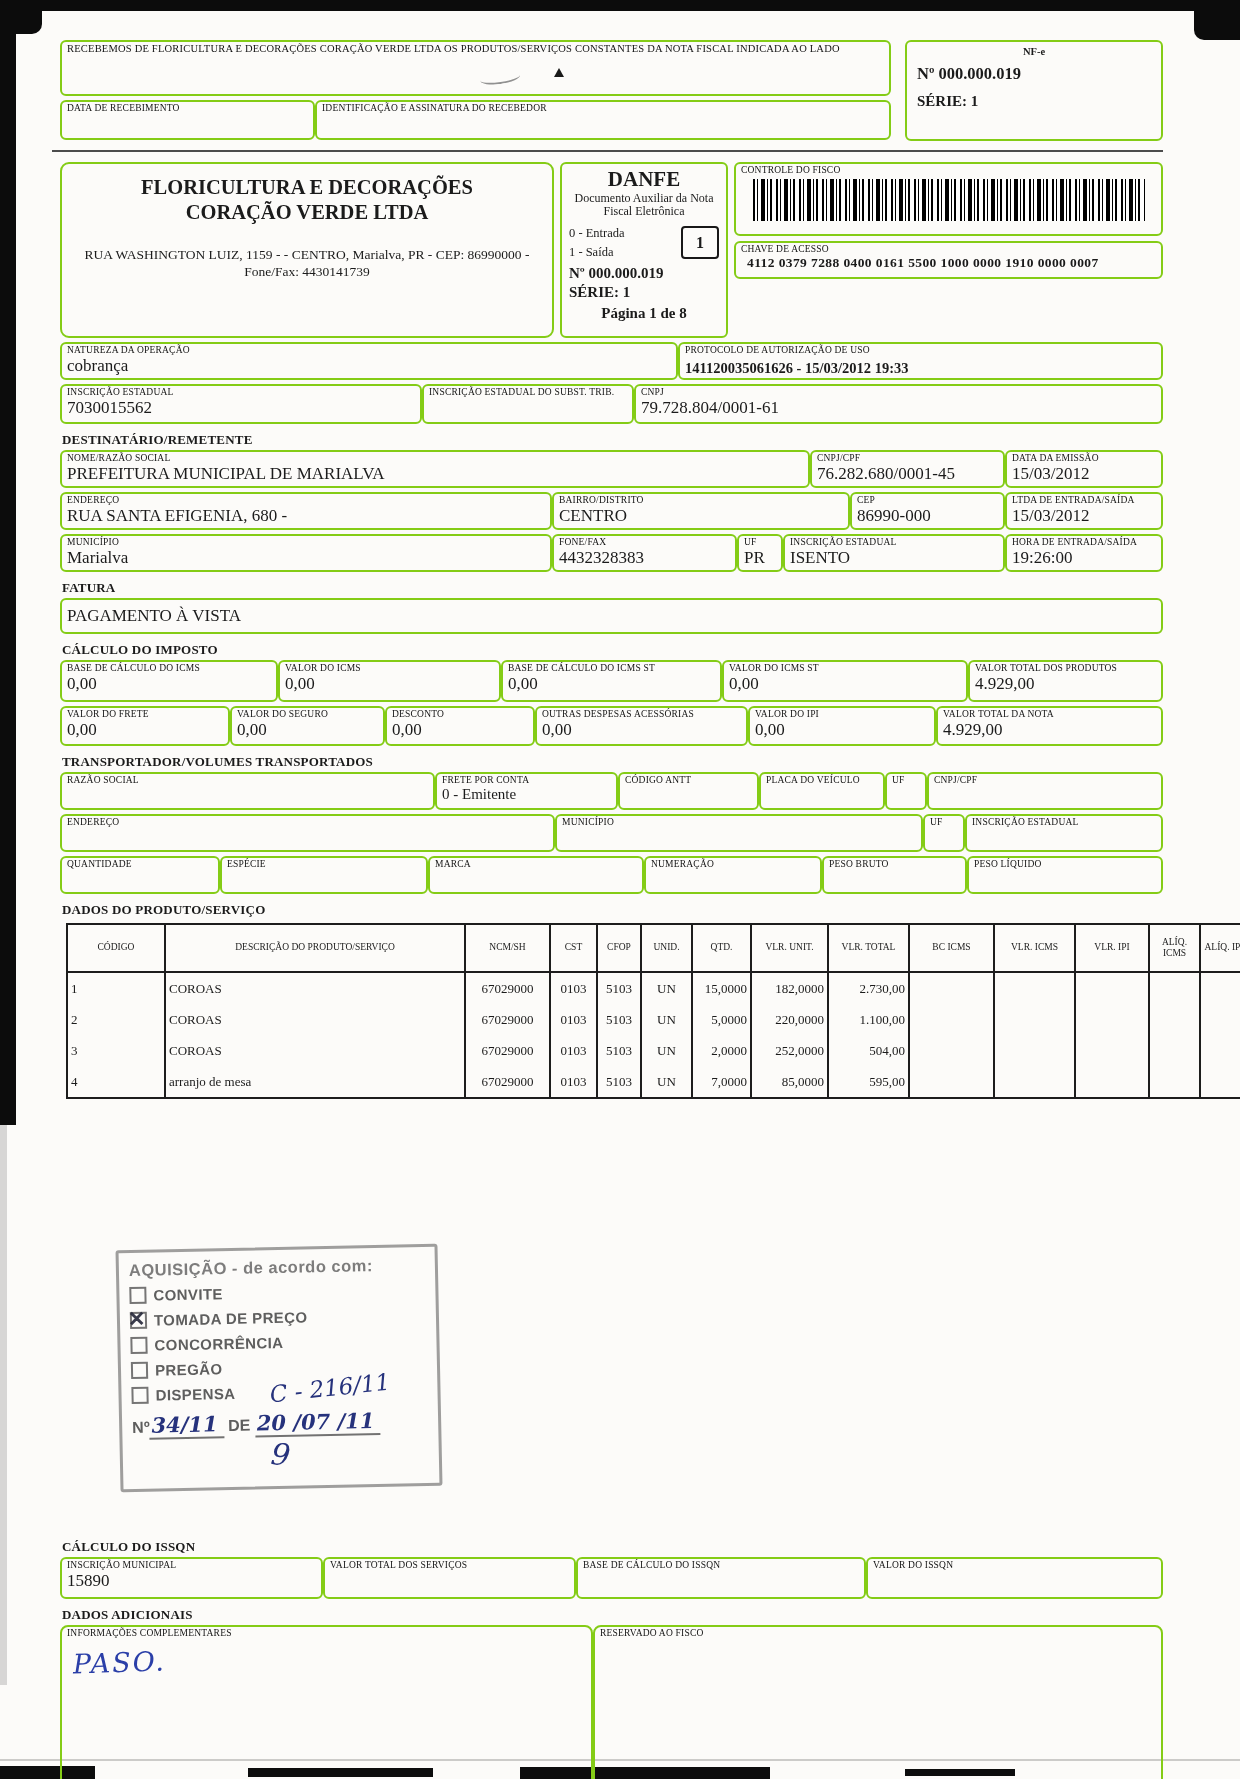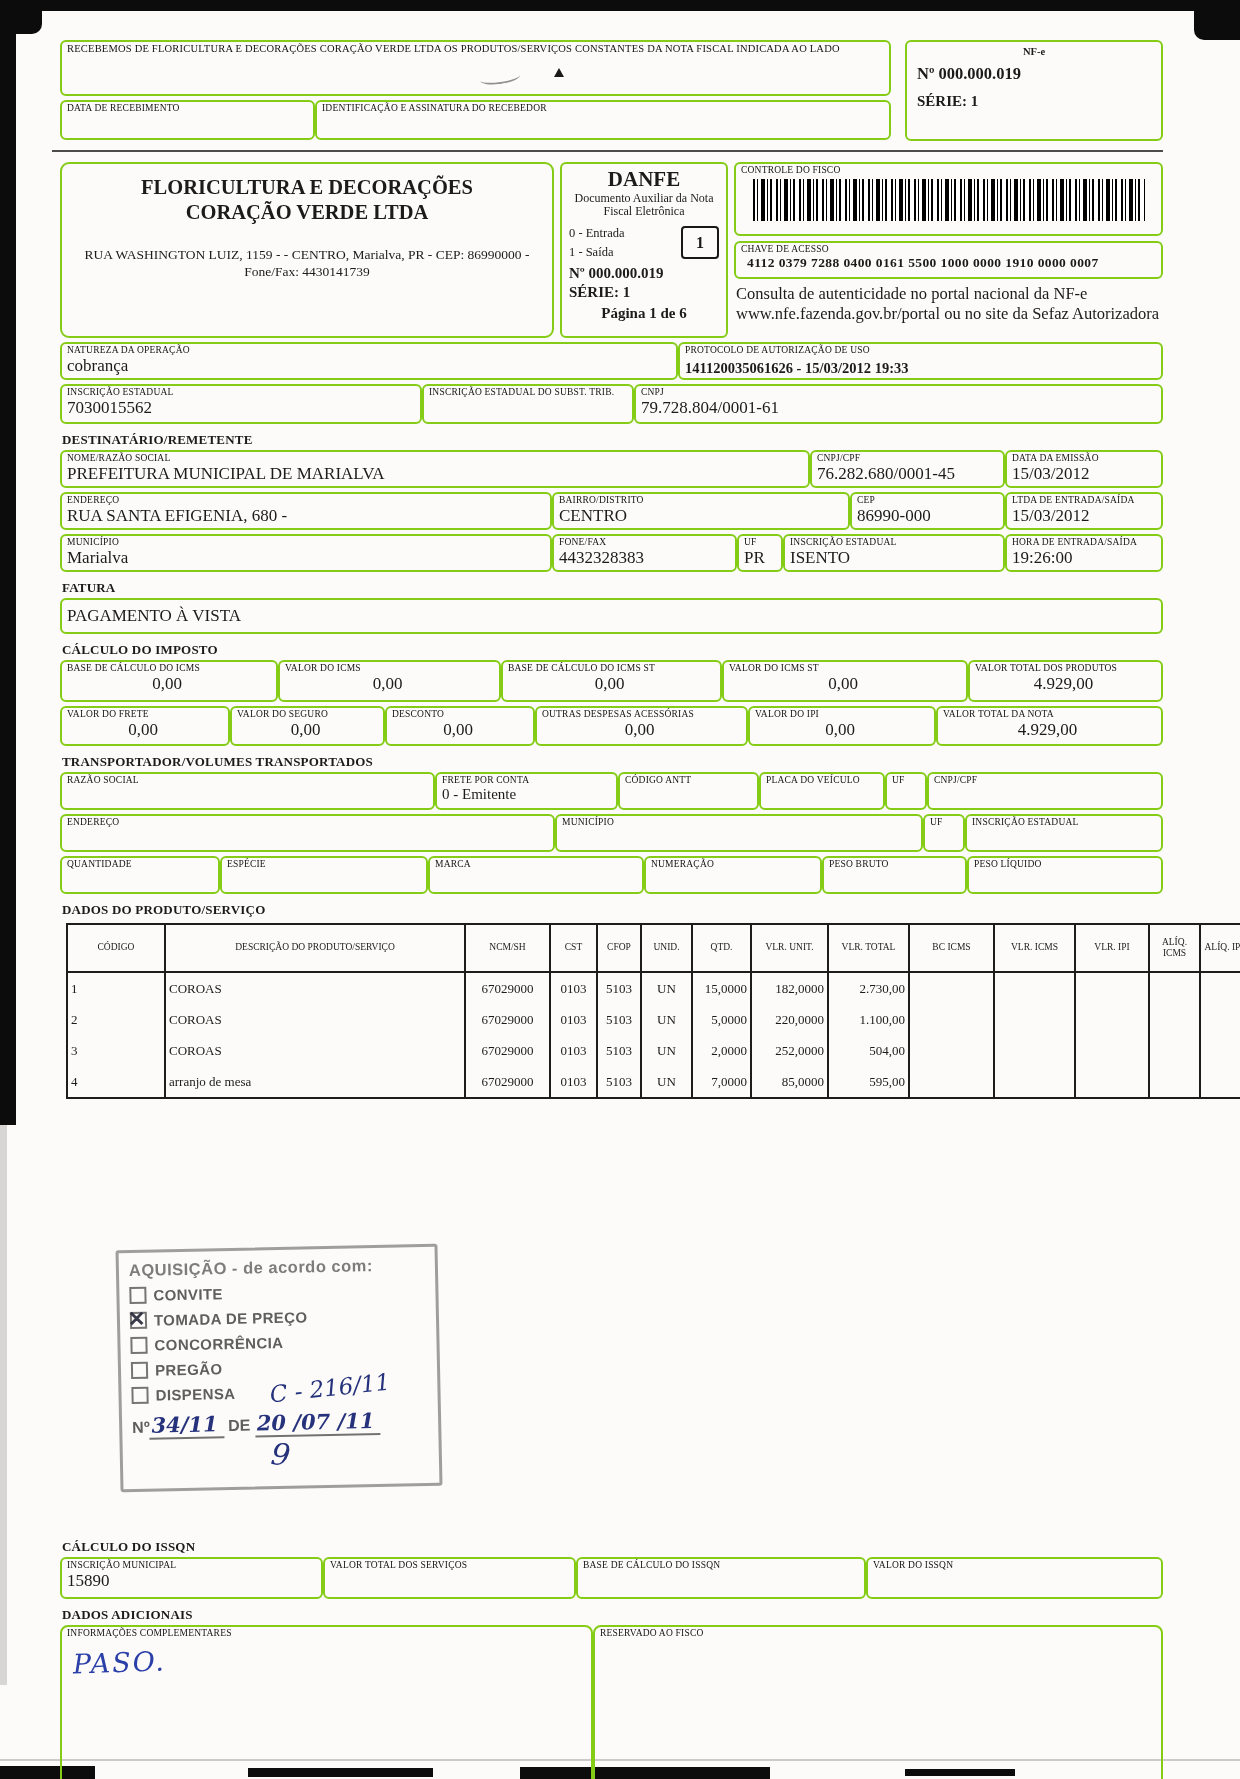--- a/index.html
+++ b/index.html
@@ -22,21 +22,21 @@
   .sm4{left:905px;bottom:3px;width:110px;height:7px}
 
   .wrap{position:absolute;left:60px;top:40px;width:1103px}
 
   .fbox{
     box-sizing:border-box;border:2px solid #84cc16;border-radius:6px;
     padding:1px 5px 2px;background:transparent;overflow:hidden;flex:none;
   }
   .lbl{display:block;font-size:9.5px;line-height:1.15;letter-spacing:.2px;color:#141414;white-space:nowrap}
   .val{display:block;font-size:17px;line-height:1.15;white-space:nowrap}
-  .num{text-align:center;padding-right:4px}
+  .num{text-align:left;padding-right:4px}
   .frow{display:flex;margin-top:4px}
   .grow{flex:1 1 auto}
   .h36{height:36px}.h38{height:38px}.h40{height:40px}.h42{height:42px}
   .sect{font-weight:bold;font-size:13px;margin:8px 0 1px 2px;letter-spacing:.2px}
 
   
   .canhoto{display:flex;gap:14px}
   .canhoto-left{flex:1 1 auto}
   .recibo{position:relative;height:56px}
   .recibo .lbl{font-size:10.5px;white-space:normal}
@@ -164,32 +164,31 @@
       <div class="danfe-s">Documento Auxiliar da Nota Fiscal Eletrônica</div>
       <div class="es-row">
         <div class="es-lines">
           <div>0 - Entrada</div>
           <div>1 - Saída</div>
         </div>
         <div class="tipo-box">1</div>
       </div>
       <div class="danfe-num">Nº 000.000.019</div>
       <div class="danfe-serie">SÉRIE: 1</div>
-      <div class="danfe-pag">Página 1 de 6</div>
+      <div class="danfe-pag">Página 1 de 8</div>
     </div>
     <div class="fisco-col">
       <div class="fbox controle">
         <span class="lbl">CONTROLE DO FISCO</span>
         <div class="barcode"></div>
       </div>
       <div class="fbox chave">
         <span class="lbl">CHAVE DE ACESSO</span>
         <span class="val">4112 0379 7288 0400 0161 5500 1000 0000 1910 0000 0007</span>
       </div>
-      <div class="consulta">Consulta de autenticidade no portal nacional da NF-e www.nfe.fazenda.gov.br/portal ou no site da Sefaz Autorizadora</div>
     </div>
   </div>
 
   <div class="frow">
     <div class="fbox h38" style="width:618px">
       <span class="lbl">NATUREZA DA OPERAÇÃO</span>
       <span class="val">cobrança</span>
     </div>
     <div class="fbox h38 grow">
       <span class="lbl">PROTOCOLO DE AUTORIZAÇÃO DE USO</span>

